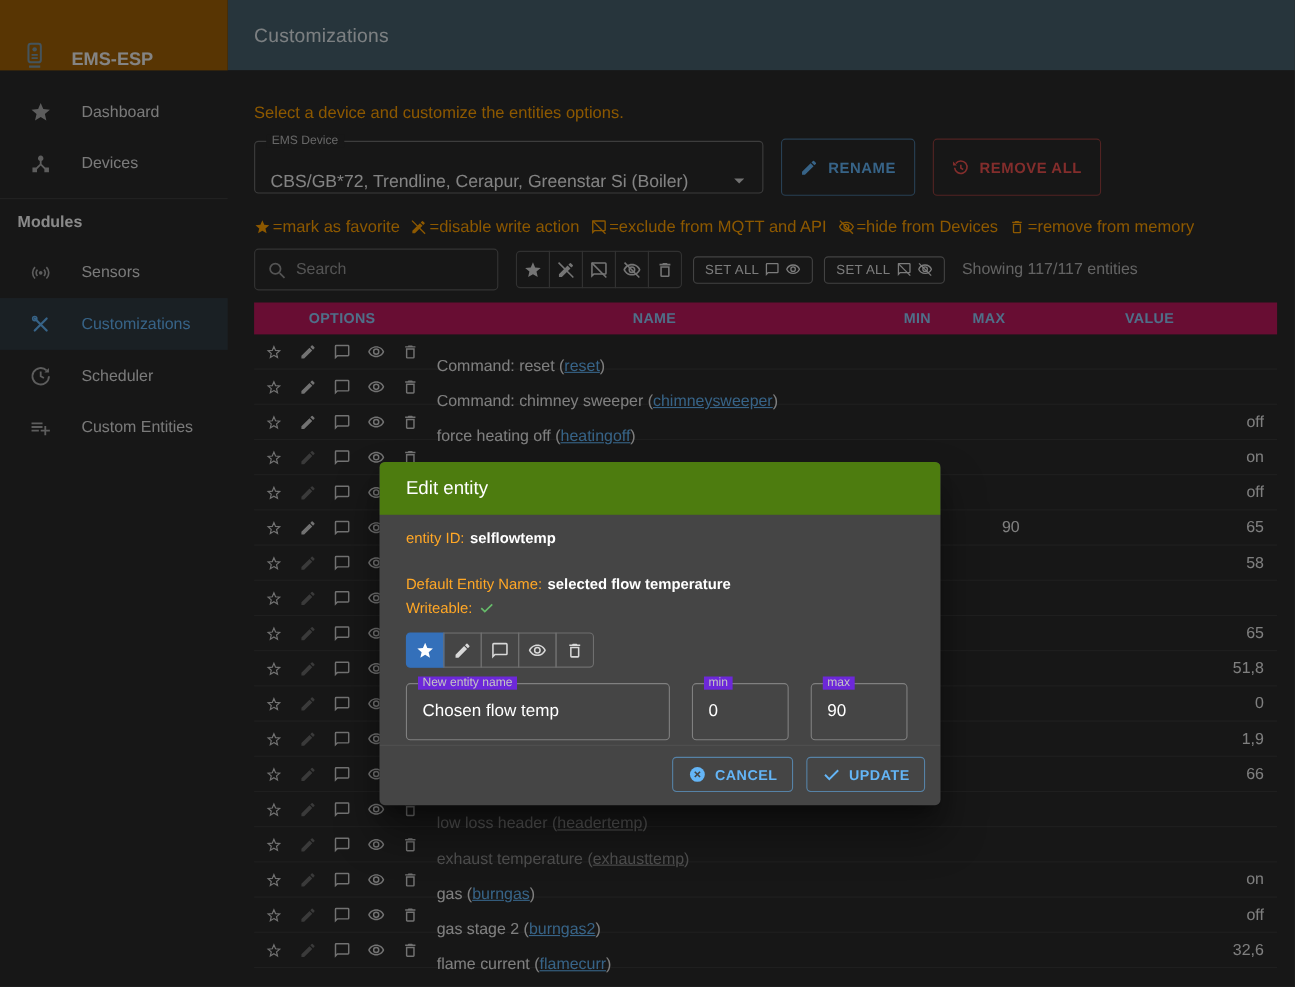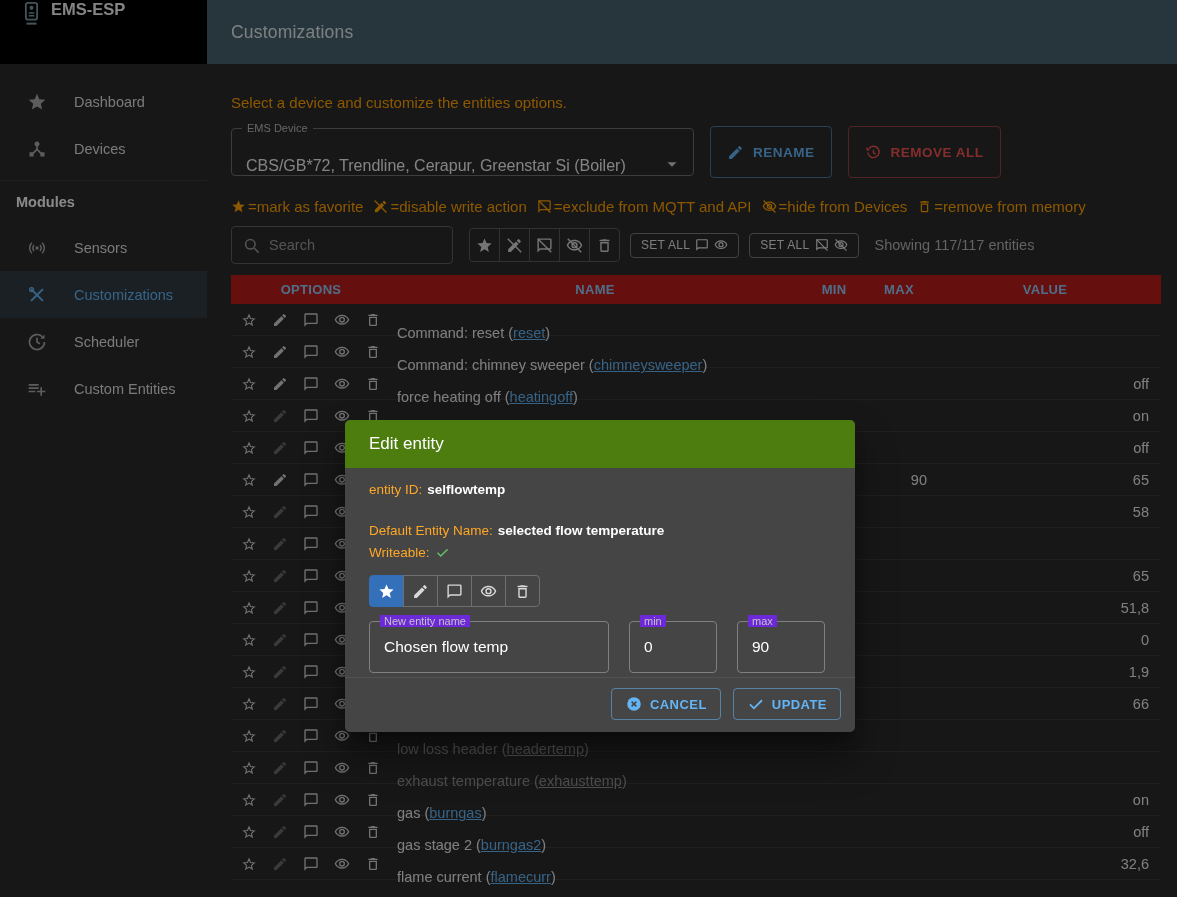--- a/index.html
+++ b/index.html
@@ -7,21 +7,21 @@
   body {
     font-family: "Liberation Sans", sans-serif;
     background:#2a2a2a; color:#e8e8e8; position:relative;
   }
   button { background:none; border:none; font-family:inherit; cursor:pointer; color:inherit; }
   .ico { display:inline-flex; align-items:center; justify-content:center; line-height:1; }
   .ico svg { display:block; }
 
   
   .sidebar { position:absolute; left:0; top:0; width:207px; height:100%; background:#2b2b2b; z-index:1; }
-  .logo { height:64px; background:#000000; display:flex; align-items:flex-start; padding-left:18px; gap:6px;
+  .logo { height:64px; background:#a16207; display:flex; align-items:flex-end; padding-left:18px; gap:20px;
           font-weight:bold; font-size:16.5px; color:#f0f0f0; }
   .logo .ico { font-size:27px; color:#7d9aaa; }
   .nav { padding-top:14px; }
   .nav-item { height:47px; display:flex; align-items:center; padding-left:26px; gap:26px; cursor:pointer; }
   .nav-item .ico { font-size:20px; color:#a9a9a9; width:22px; }
   .nav-item .nav-label { font-size:14.5px; color:#dedede; }
   .nav-item.active { background:rgba(100,181,246,0.12); }
   .nav-item.active .ico, .nav-item.active .nav-label { color:#64b5f6; }
   .section { margin-top:8px; border-top:1px solid #3d3d3d; padding:13px 16px 14px 16px;
              font-size:14.5px; font-weight:bold; color:#fafafa; }
@@ -64,21 +64,21 @@
   .fbtn:last-child { border-radius:0 4px 4px 0; }
   .fbtn .ico { font-size:17px; }
   .setall { margin-left:10px; height:25px; border:1px solid #7a7a7a; border-radius:4px; color:#e2e2e2;
             display:inline-flex; align-items:center; gap:5px; padding:0 10px; font-size:12px; font-weight:normal; letter-spacing:.3px; }
   .setall .ico { font-size:14px; }
   .showing { margin-left:16px; color:#b5b5b5; font-size:14.5px; }
 
   
   .table { margin-top:11px; }
   .thead, .trow { display:grid; grid-template-columns:160px 1fr 70px 60px 232px; align-items:center; }
-  .thead { background:#b91c1c; height:29px; color:#90caf9; font-size:13px; font-weight:bold; letter-spacing:.3px; }
+  .thead { background:#be185d; height:29px; color:#90caf9; font-size:13px; font-weight:bold; letter-spacing:.3px; }
   .th { text-align:center; }
   .trow { height:32px; border-bottom:1px solid #3a3a3a; font-size:14.5px; color:#e8e8e8; }
   .opts { display:flex; padding-left:2px; }
   .obtn { width:31px; height:30px; display:flex; align-items:center; justify-content:center; color:#d0d0d0; }
   .obtn .ico { font-size:16px; }
   .tname { padding-left:6px; white-space:nowrap; overflow:hidden;margin-top:27px; }
   .tlink { color:#64b5f6; text-decoration:underline; cursor:pointer; }
   .tmin, .tmax { text-align:right; padding-right:2px; }
   .tvalue { text-align:right; padding-right:12px; }
   .trow.disabled .tname, .trow.disabled .prefix, .trow.disabled .suffix { color:#8f8f8f; }

